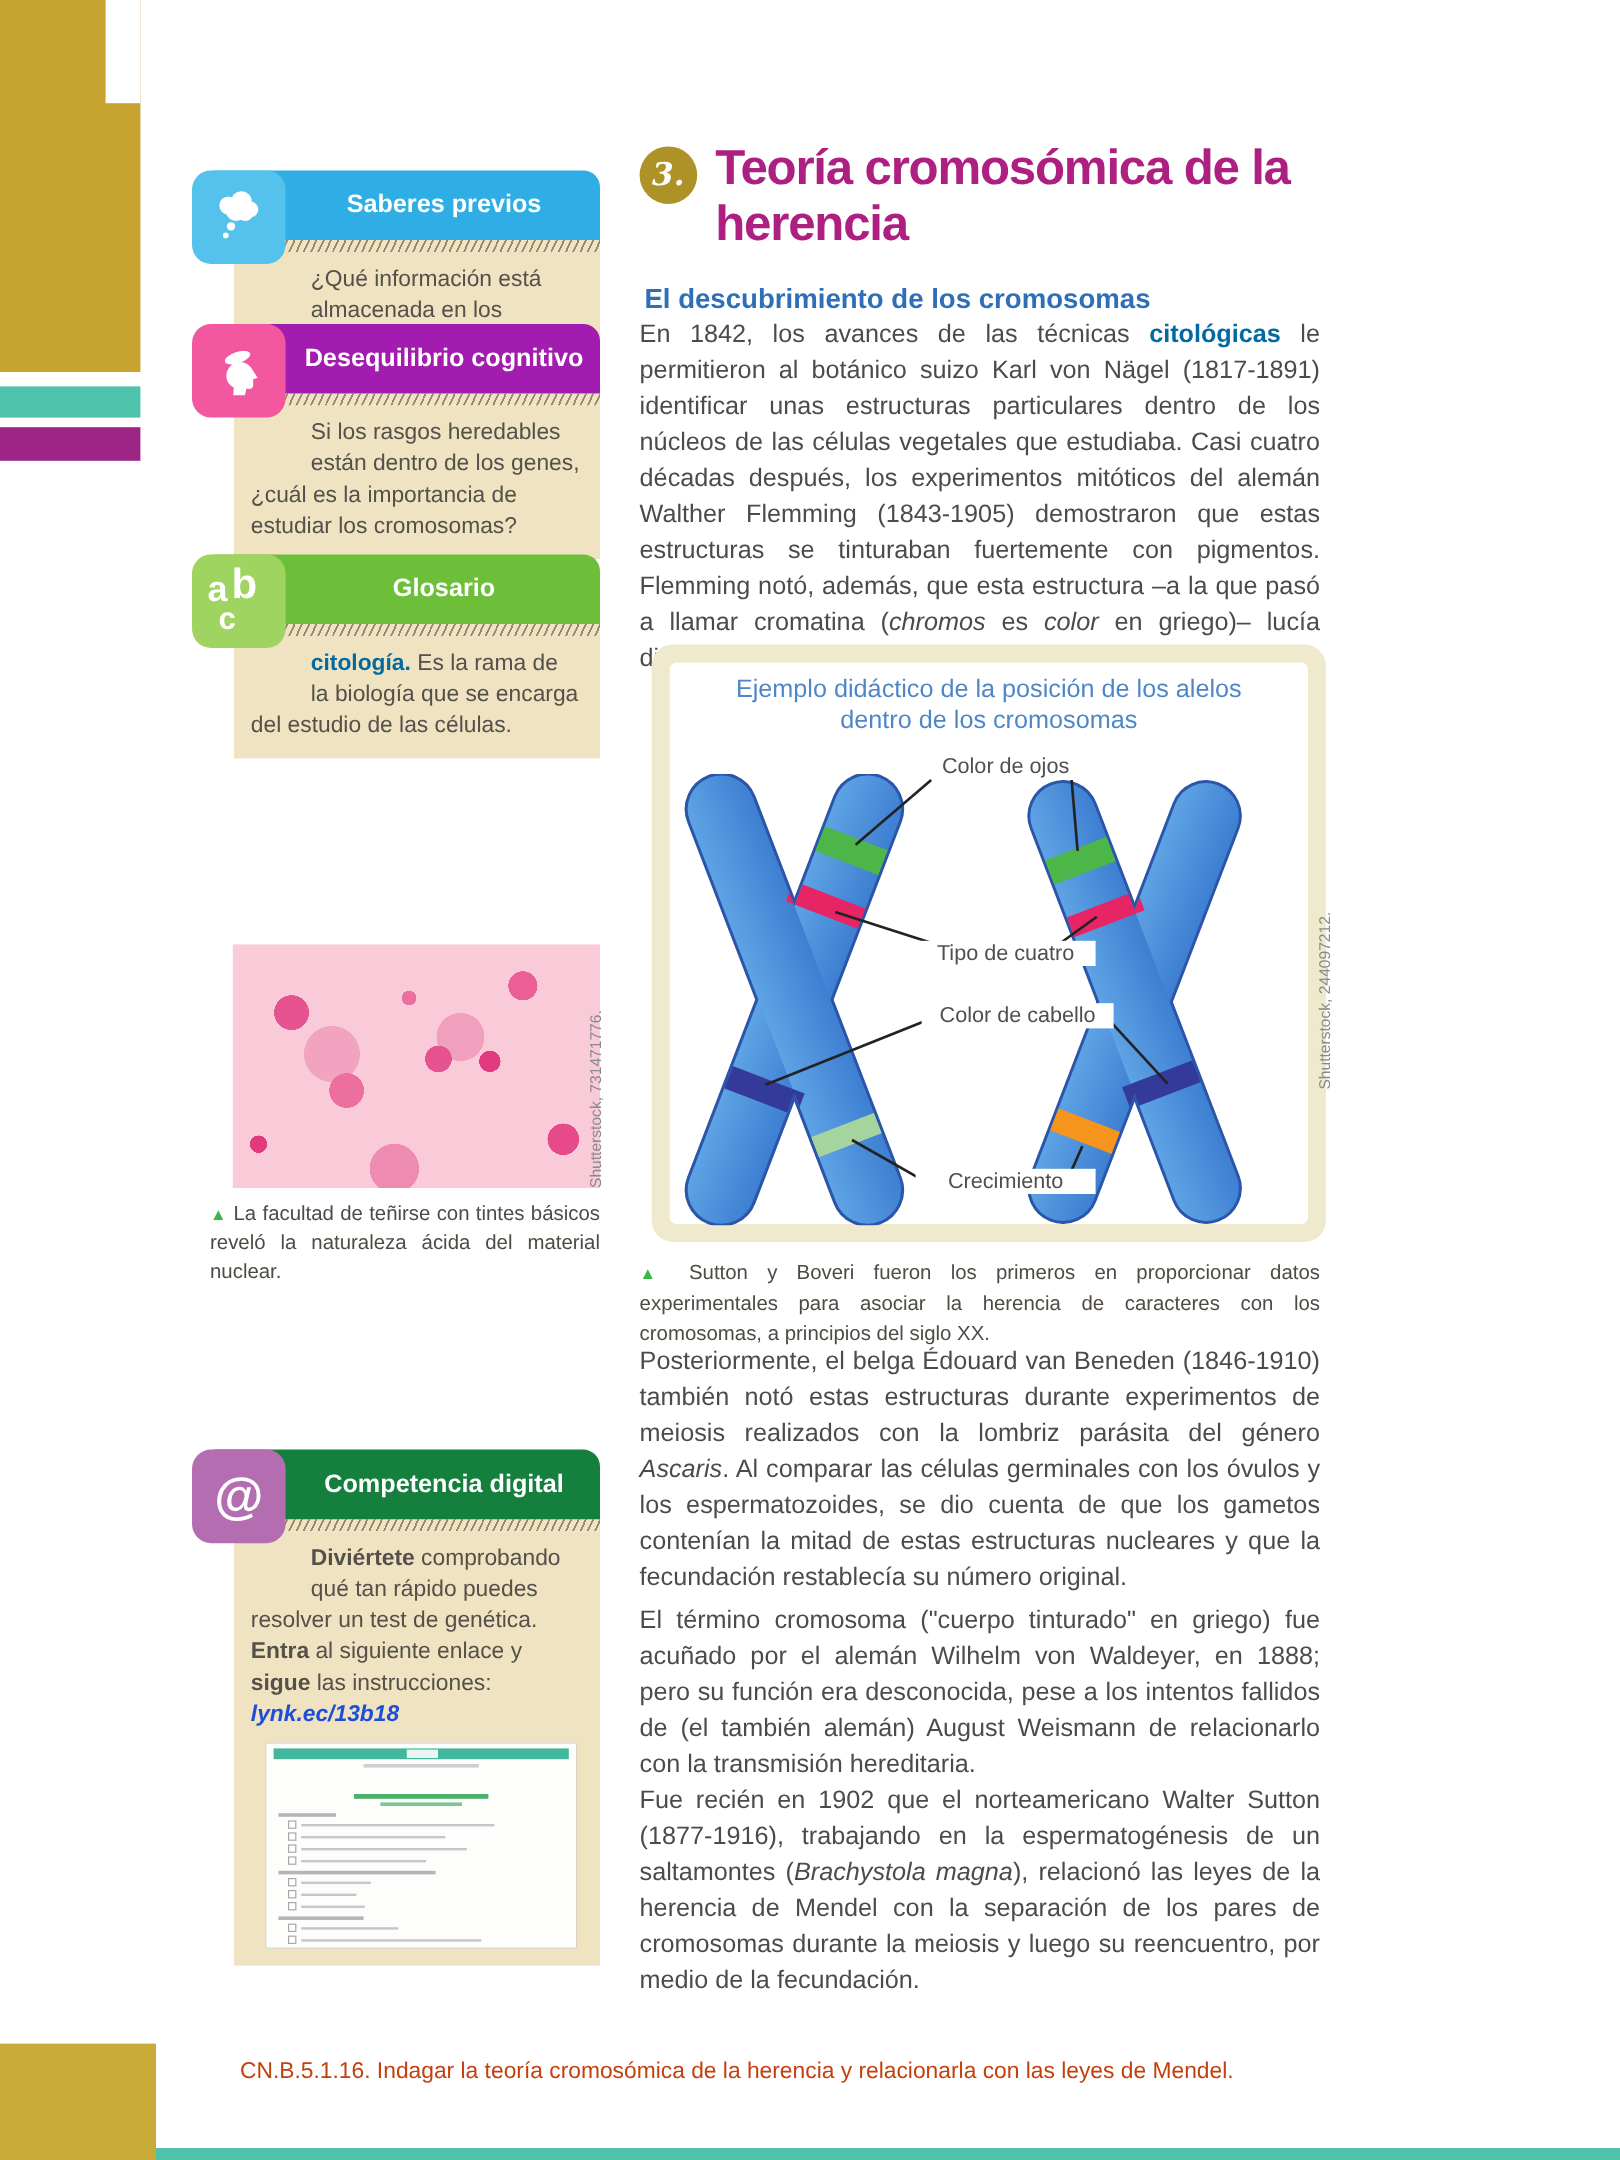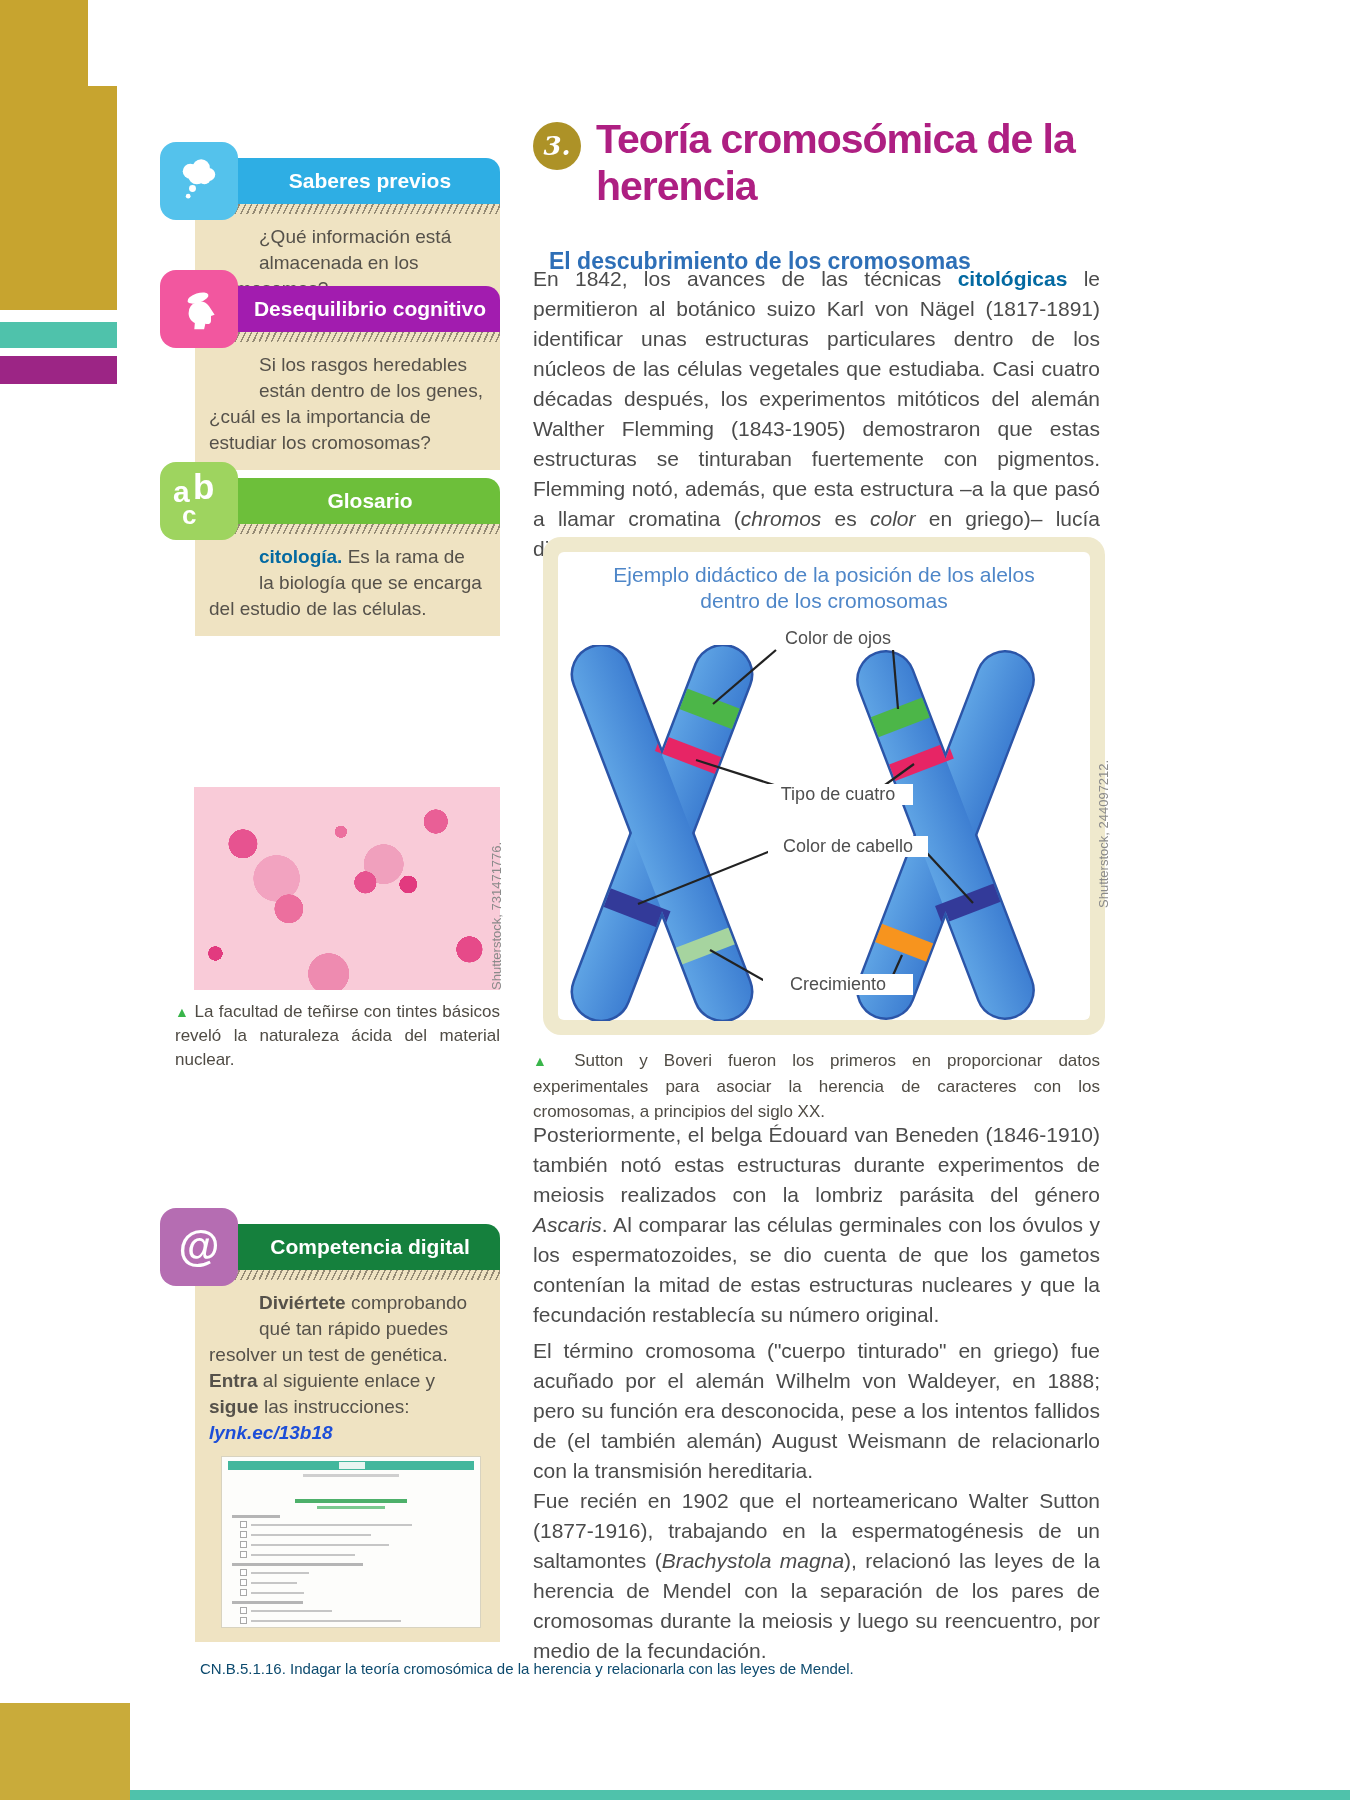--- a/index.html
+++ b/index.html
@@ -10,22 +10,22 @@
   
   .deco-gold-top{left:0;top:0;width:117px;height:310px;background:#c7a42f;}
   .deco-notch{left:88px;top:0;width:29px;height:86px;background:#fff;}
   .deco-teal{left:0;top:322px;width:117px;height:26px;background:#4fc2ab;}
   .deco-magenta{left:0;top:356px;width:117px;height:28px;background:#9c2585;}
   .deco-gold-bottom{left:0;top:1703px;width:130px;height:97px;background:#c9ab3a;}
   .deco-teal-bottom{left:130px;top:1790px;width:1220px;height:10px;background:#4fc2ab;}
 
   
   .sbox{position:absolute;left:160px;width:340px;}
-  .sbox-header{position:relative;margin-left:18px;height:46px;border-top-right-radius:14px;
-               display:flex;align-items:center;justify-content:center;padding-left:62px;margin-top:16px;}
+  .sbox-header{position:relative;margin-left:18px;height:58px;border-top-right-radius:14px;
+               display:flex;align-items:center;justify-content:center;padding-left:62px;}
   .sbox-title{color:#fff;font-weight:bold;font-size:21px;}
   .sbox-stripe{margin-left:18px;height:10px;background:repeating-linear-gradient(115deg,#948a74 0 1.5px,#efe3c2 1.5px 5.5px);}
   .sbox-body{margin-left:35px;background:#efe3c2;padding:10px 16px 14px 14px;font-size:19px;line-height:26px;color:#55514a;overflow:hidden;}
   .tile-spacer{float:left;width:50px;height:30px;}
   .sbox-tile{position:absolute;left:0;top:0;width:78px;height:78px;border-radius:16px;
              display:flex;align-items:center;justify-content:center;}
   .hdr-blue{background:#2eaee4;} .tile-blue{background:#54c2ec;}
   .hdr-pink{background:#a21caf;} .tile-pink{background:#f2579f;}
   .hdr-green{background:#6dbf3a;} .tile-green{background:#9ed45f;}
   .hdr-purple{background:#15803d;} .tile-purple{background:#b56db2;}
@@ -85,21 +85,21 @@
   .quiz-topbar::after{content:"";position:absolute;left:45%;top:1px;width:26px;height:7px;background:#e8f5f1;}
   .quiz-sub{height:3px;width:96px;background:#cfcfcf;margin:4px auto 0;}
   .quiz-head1{height:4px;width:112px;background:#4db06a;margin:22px auto 3px;}
   .quiz-head2{height:3px;width:68px;background:#7bc98e;margin:0 auto 6px;}
   .qg{margin:3px 10px 5px;}
   .qq{height:3px;background:#b5b5b5;margin-bottom:3px;}
   .qo{display:flex;align-items:center;margin:3px 0 0 8px;}
   .qb{width:5px;height:5px;border:1px solid #a8a8a8;background:#fff;margin-right:4px;flex:none;}
   .ql{height:2px;background:#c6c6c6;}
 
-  .footer{left:200px;top:1660px;width:900px;font-size:15px;color:#0c4a6e;}
+  .footer{left:200px;top:1716px;width:900px;font-size:19px;color:#c2410c;}
   .link-line{font-weight:bold;font-style:italic;color:#1d4ed8;}
 </style>
 </head>
 <body>
 
 <div class="page">
 
   <div class="abs deco-gold-top"></div>
   <div class="abs deco-notch"></div>
   <div class="abs deco-teal"></div>
@@ -241,21 +241,21 @@
     </div>
     <div class="sbox-tile tile-purple">
       <span class="at-glyph">@</span>
     </div>
   </div>
 
   <div class="abs lesson-badge">
     <span>3.</span>
   </div>
   <h1 class="abs lesson-title" style="margin:0;">Teoría cromosómica de la herencia</h1>
-  <h2 class="abs subtitle" style="margin:16px;">El descubrimiento de los cromosomas</h2>
+  <h2 class="abs subtitle" style="margin:4px;">El descubrimiento de los cromosomas</h2>
 
   <p class="bodytext" style="top:264px;margin:0;"><span>En 1842, los avances de las técnicas </span><span class="seg-green">citológicas</span><span> le permitieron al botánico suizo Karl von Nägel (1817-1891) identificar unas estructuras particulares dentro de los núcleos de las células vegetales que estudiaba. Casi cuatro décadas después, los experimentos mitóticos del alemán Walther Flemming (1843-1905) demostraron que estas estructuras se tinturaban fuertemente con pigmentos. Flemming notó, además, que esta estructura –a la que pasó a llamar cromatina (</span><span class="seg-italic">chromos</span><span> es </span><span class="seg-italic">color</span><span> en griego)– lucía diferente en las diversas etapas del ciclo celular.</span></p>
 
   <div class="abs figure-box">
     <div class="figure-inner">
       <div class="figure-title">
         <div>Ejemplo didáctico de la posición de los alelos</div>
         <div>dentro de los cromosomas</div>
       </div>
 

